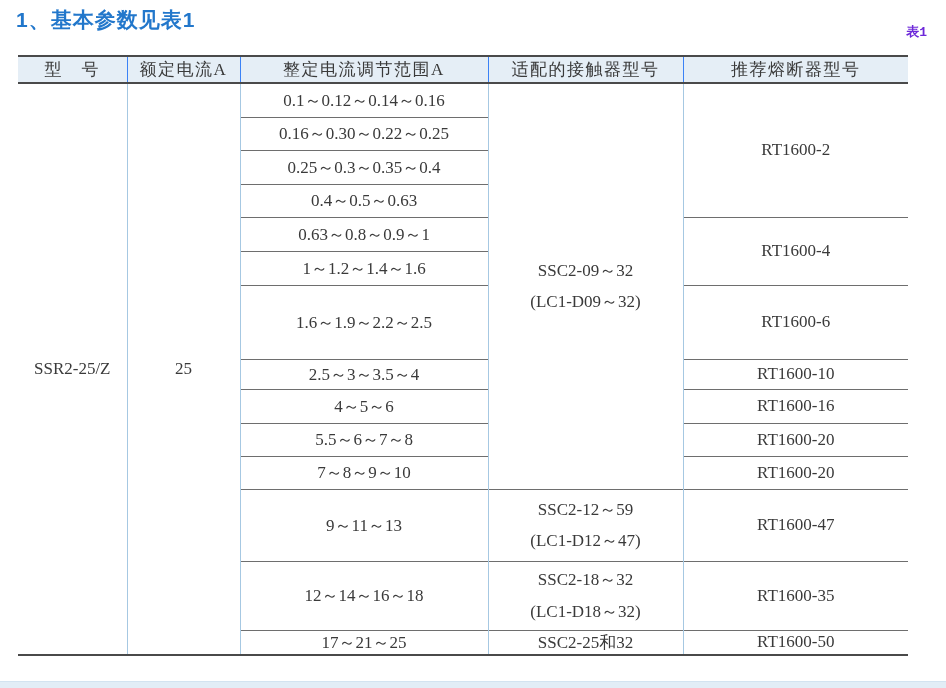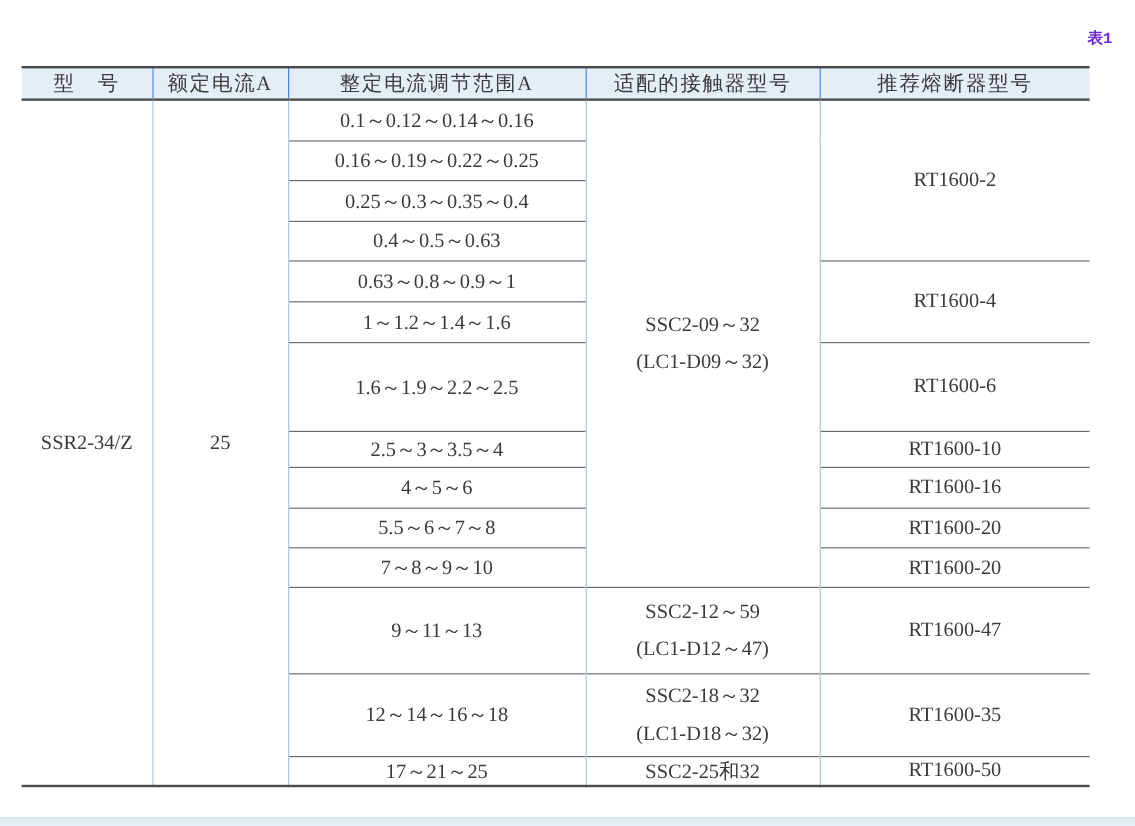--- a/index.html
+++ b/index.html
@@ -50,20 +50,21 @@
   .params td { border-top: 1px solid #6e6e6e; border-left: 1px solid #a6c8e2; margin-top: 40px; }
   .params td.col1 { border-left: none; }
   .params tbody tr.r0 td { border-top: none; }
   .two-line span { display: block; line-height: 1.85; }
 </style>
 </head>
 <body>
 
 <div class="page">
 
+  <div class="section-title">1、基本参数见表1</div>
   <div class="table-caption">表1</div>
 
   <table class="params">
     <colgroup>
       <col style="width:109px">
         <col style="width:113px">
         <col style="width:248px">
         <col style="width:195px">
         <col style="width:225px">
     </colgroup>
@@ -71,31 +72,31 @@
       <tr>
         <th>型　号</th>
         <th>额定电流A</th>
         <th>整定电流调节范围A</th>
         <th>适配的接触器型号</th>
         <th>推荐熔断器型号</th>
       </tr>
     </thead>
     <tbody>
       <tr class="r0" style="height:34px">
-        <td class="col1" rowspan="14">SSR2-34/Z</td>
+        <td class="col1" rowspan="14">SSR2-25/Z</td>
         <td rowspan="14">25</td>
         <td>0.1～0.12～0.14～0.16</td>
         <td rowspan="11" class="two-line">
           <span>SSC2-09～32</span>
           <span>(LC1-D09～32)</span>
         </td>
         <td rowspan="4">RT1600-2</td>
       </tr>
       <tr style="height:33px">
-        <td>0.16～0.19～0.22～0.25</td>
+        <td>0.16～0.30～0.22～0.25</td>
       </tr>
       <tr style="height:34px">
         <td>0.25～0.3～0.35～0.4</td>
       </tr>
       <tr style="height:33px">
         <td>0.4～0.5～0.63</td>
       </tr>
       <tr style="height:34px">
         <td>0.63～0.8～0.9～1</td>
         <td rowspan="2">RT1600-4</td>

